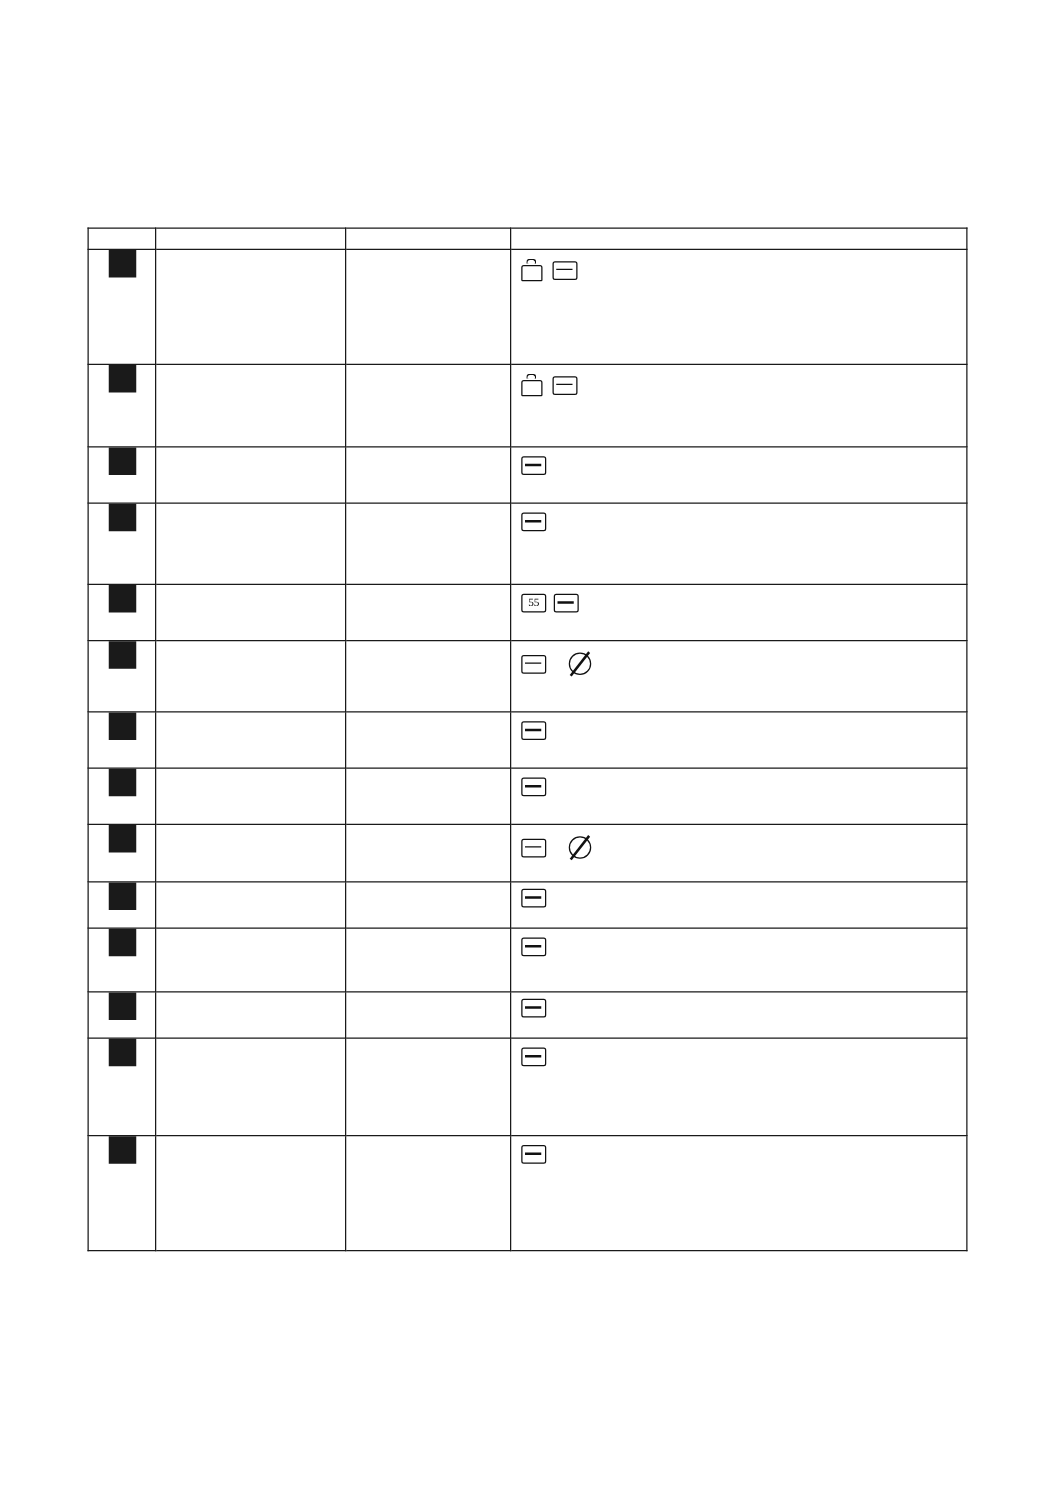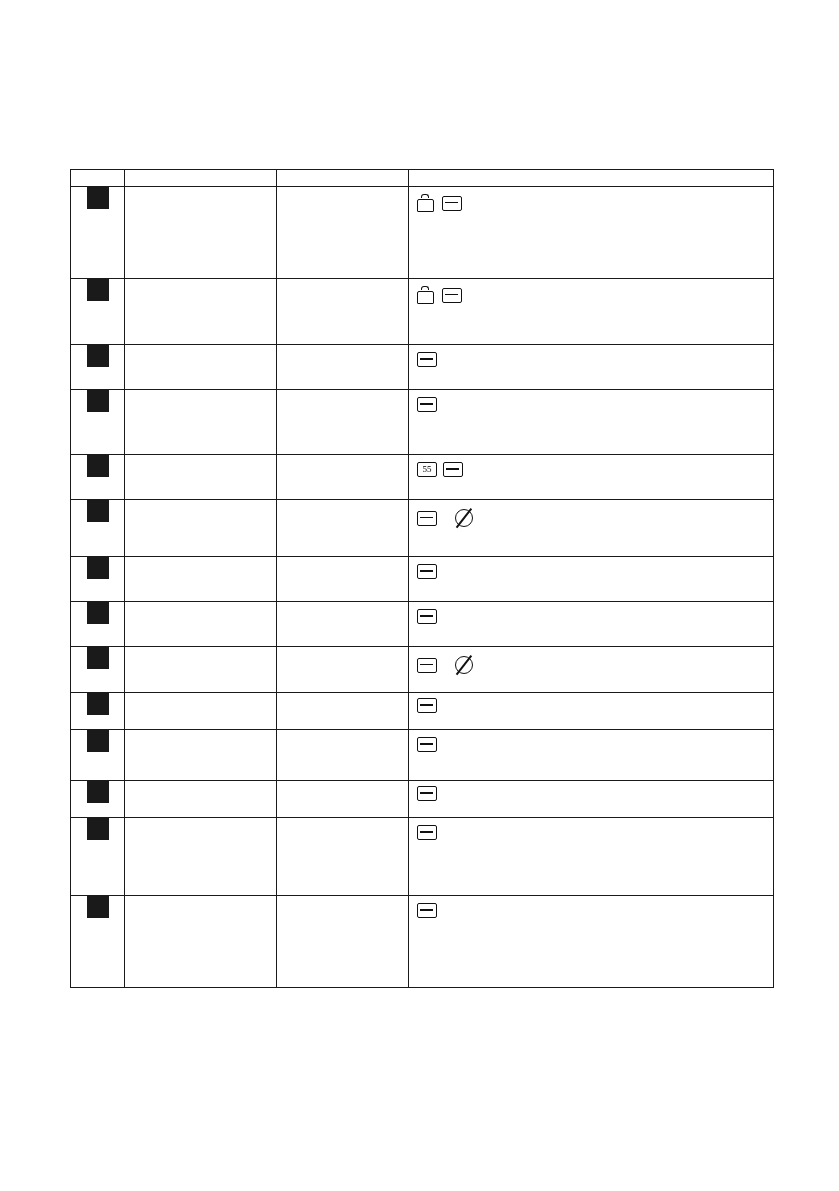--- a/index.html
+++ b/index.html
@@ -18,21 +18,21 @@
     position: absolute;
     left: 0;
     top: 0;
     width: 839px;
     height: 1191px;
     background: #ffffff;
   }
   .doc-table {
     position: absolute;
     left: 70px;
-    top: 169px;
+    top: 182px;
     width: 703px;
     border-collapse: collapse;
     table-layout: fixed;
     padding-left: 17px;
   }
   .doc-table td {
     border: 1px solid #1a1a1a;
     padding: 0;
     vertical-align: top;
   }

